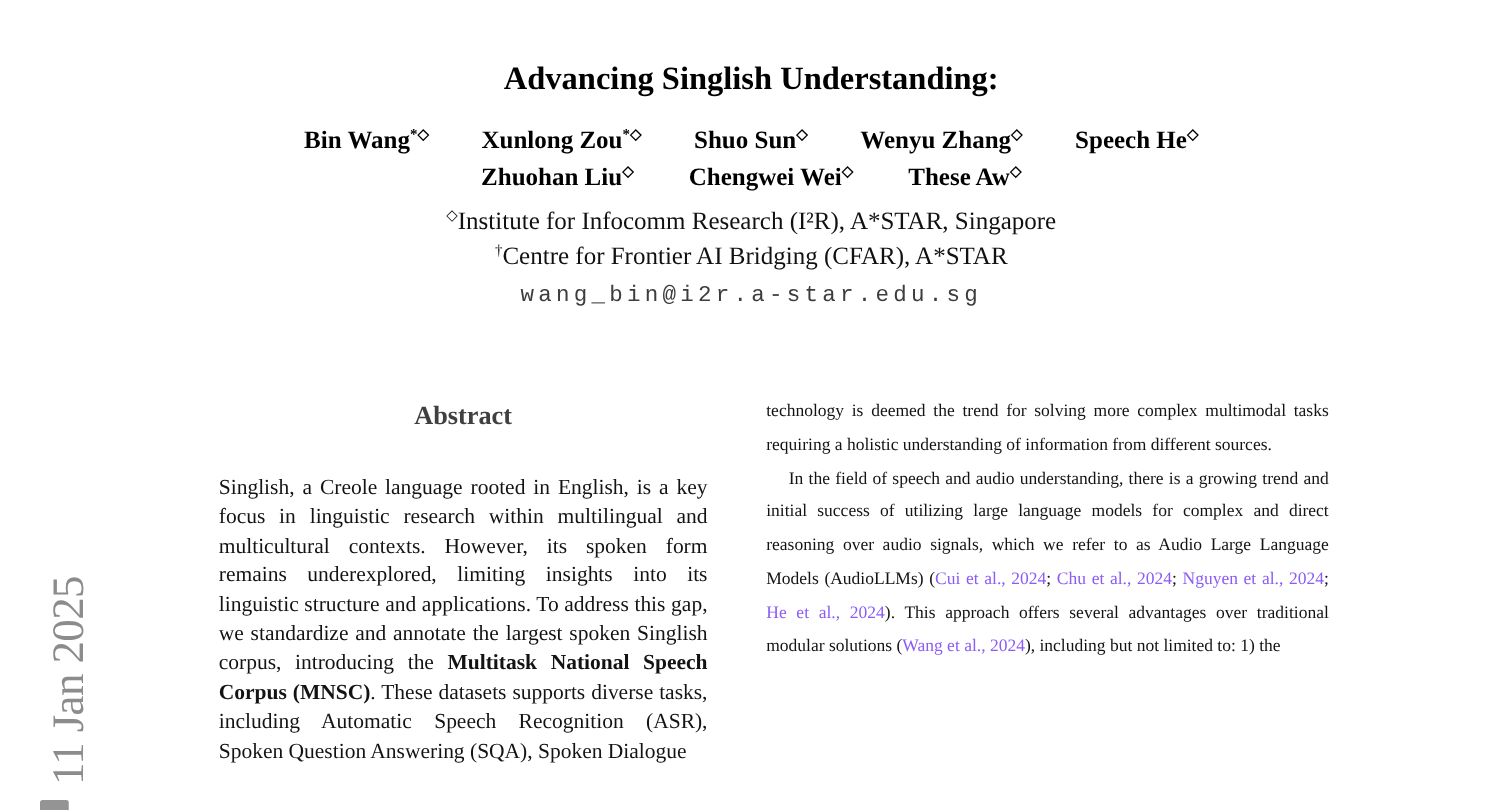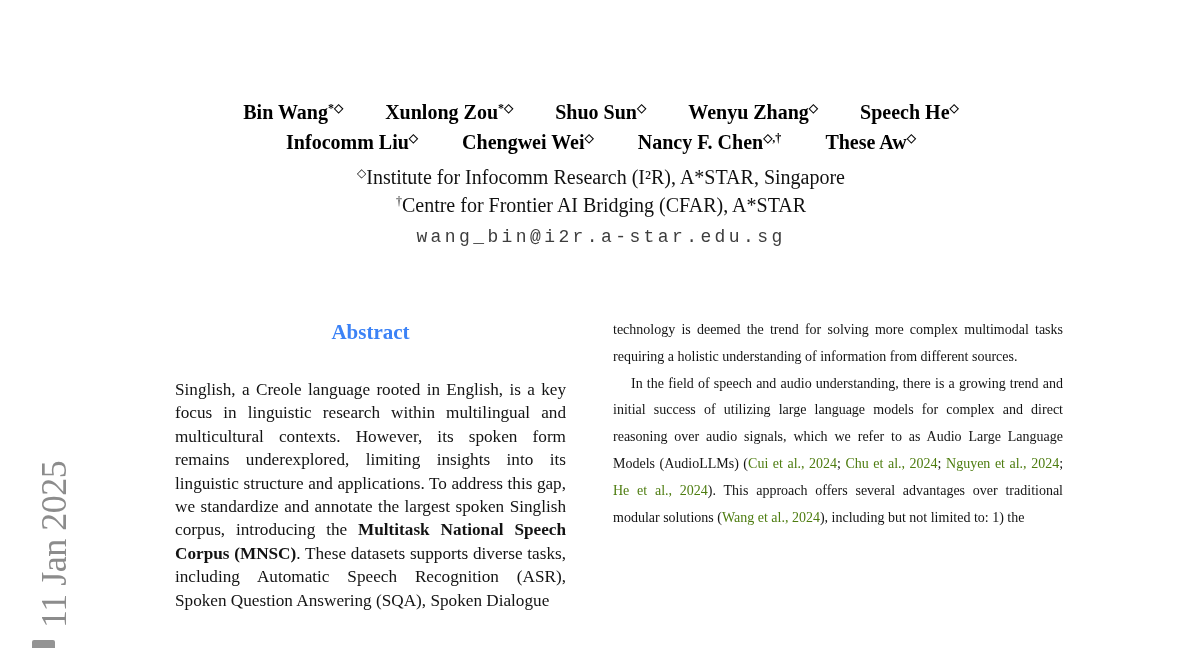--- a/index.html
+++ b/index.html
@@ -56,62 +56,61 @@
   .email-line {
     margin-top: 8px;
     font-family: "Liberation Mono", "DejaVu Sans Mono", monospace;
     font-size: 18px;
     letter-spacing: 3.4px;
     color: #3d3d3d;
   }
   
   .abstract-heading {
     position: absolute; left: 175px; top: 320px; width: 391px;
-    text-align: center; font-weight: bold; font-size: 21px; color: #3b82f6;
+    text-align: center; font-weight: bold; font-size: 21px; color: #404040;
   }
   .col-left {
     position: absolute; left: 175px; top: 378px; width: 391px;
     font-size: 17.2px; line-height: 23.4px;
     text-align: justify;
     color: #131313;
   }
   .col-left p { margin: 0; }
   .col-right {
     position: absolute; left: 613px; top: 317px; width: 450px;
     font-size: 14px; line-height: 26.8px;
     text-align: justify;
     color: #131313;
   }
   .col-right p { margin: 0; }
   .col-right p.indented { text-indent: 18px; }
-  .cite { color: #4d7c0f; cursor: pointer; }
+  .cite { color: #8b5cf6; cursor: pointer; }
 </style>
 </head>
 <body>
 
 <div class="stamp">11 Jan 2025</div>
 <div class="stamp-frag"></div>
 
 <div class="header">
   <h1 class="title">
-    <br>
+    <span>Advancing Singlish Understanding:</span><br>
   </h1>
 
   <div class="authors-row row1">
     <span class="author"><span>Bin Wang</span><sup>*◇</sup></span>
     <span class="author"><span>Xunlong Zou</span><sup>*◇</sup></span>
     <span class="author"><span>Shuo Sun</span><sup>◇</sup></span>
     <span class="author"><span>Wenyu Zhang</span><sup>◇</sup></span>
     <span class="author"><span>Speech He</span><sup>◇</sup></span>
   </div>
 
   <div class="authors-row row2">
-    <span class="author"><span>Infocomm Liu</span><sup>◇</sup></span>
+    <span class="author"><span>Zhuohan Liu</span><sup>◇</sup></span>
     <span class="author"><span>Chengwei Wei</span><sup>◇</sup></span>
-    <span class="author"><span>Nancy F. Chen</span><sup>◇,†</sup></span>
     <span class="author"><span>These Aw</span><sup>◇</sup></span>
   </div>
 
   <div class="affil-line first">
     <sup>◇</sup><span>Institute for Infocomm Research (I²R), A*STAR, Singapore</span>
   </div>
   <div class="affil-line">
     <sup>†</sup><span>Centre for Frontier AI Bridging (CFAR), A*STAR</span>
   </div>
 

